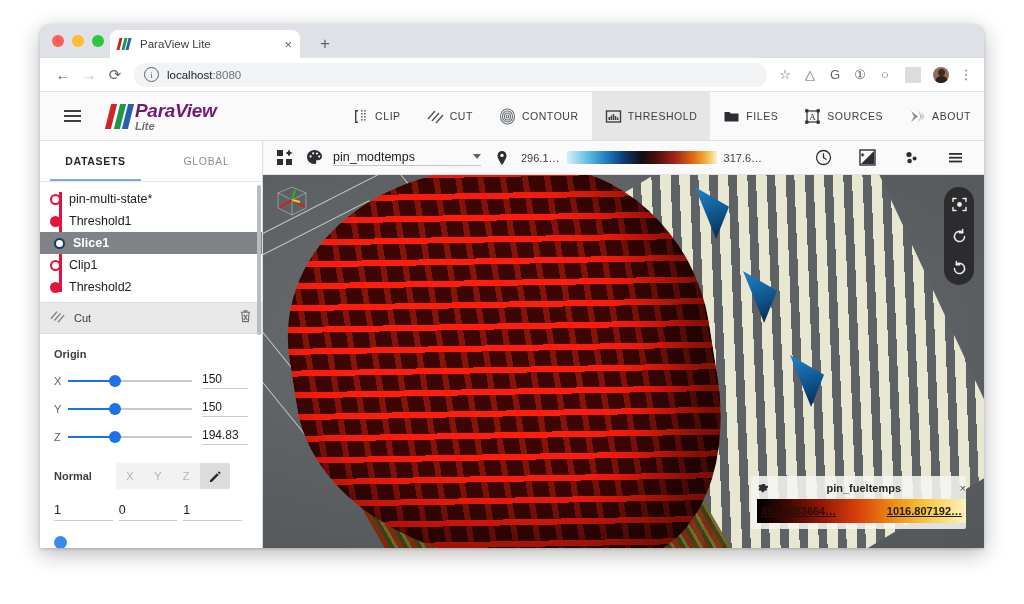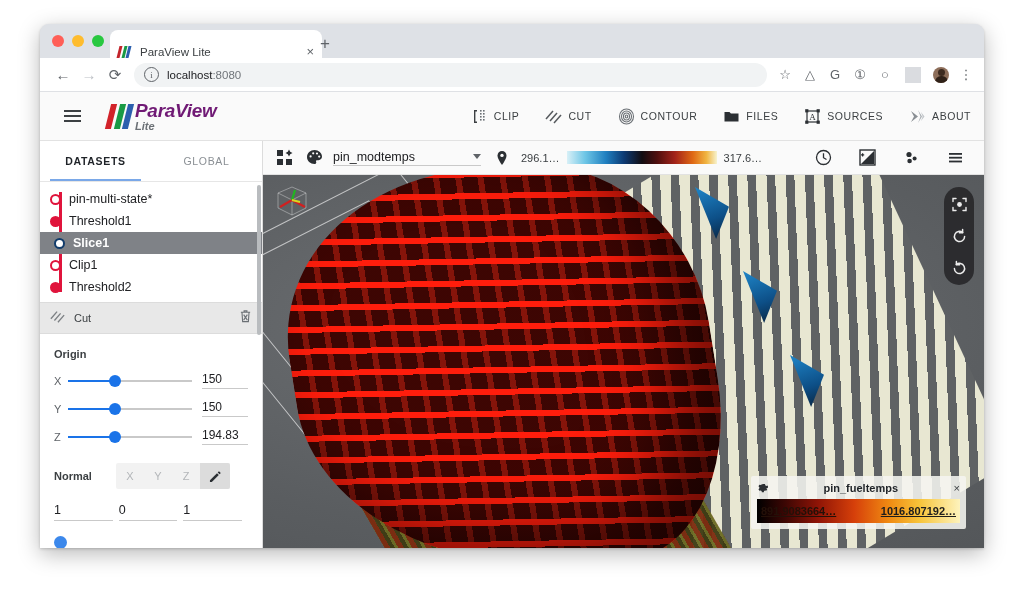--- a/index.html
+++ b/index.html
@@ -15,22 +15,22 @@
     overflow:hidden;
   }
   .tabstrip{position:relative;height:34px;background:#dee1e6;}
   .traffic{position:absolute;left:12px;top:11px;display:flex;gap:8px;}
   .dot{width:12px;height:12px;border-radius:50%;}
   .dot.r{background:#ff5f57;}
   .dot.y{background:#febc2e;}
   .dot.g{background:#28c840;}
 
   .tab{
-    position:absolute;left:70px;top:6px;width:212px;height:28px;
-    background:#fff;border-radius:8px 8px 0 0;display:flex;align-items:flex-end;
+    position:absolute;left:70px;top:6px;width:190px;height:28px;
+    background:#fff;border-radius:8px 8px 0 0;display:flex;align-items:center;
     padding:0 8px;box-sizing:border-box;
   }
   .tab-fav{width:14px;height:12px;display:flex;gap:1.5px;margin-right:8px;transform:skewX(-14deg);}
   .tab-fav i{display:block;width:3px;height:12px;}
   .tab-fav i:nth-child(1){background:#c3242b;}
   .tab-fav i:nth-child(2){background:#199a45;}
   .tab-fav i:nth-child(3){background:#2b5fae;}
   .tab-title{font-size:11.5px;color:#3c4043;white-space:nowrap;overflow:hidden;flex:1;}
   .tab-close{font-size:13px;color:#5f6368;line-height:1;cursor:pointer;}
   .newtab{position:absolute;left:280px;top:11px;font-size:17px;color:#5f6368;line-height:1;cursor:pointer;}
@@ -155,21 +155,21 @@
     opacity:.95;}
   .coolcorner{position:absolute;width:34px;height:52px;
     background:linear-gradient(160deg,#1f86c9,#0d4f87 60%,#09243f);
     clip-path:polygon(0 0,100% 38%,62% 100%);}
 
   .viewctl{position:absolute;right:10px;top:12px;width:30px;background:rgba(38,38,40,.88);border-radius:15px;
            padding:6px 0;display:flex;flex-direction:column;align-items:center;gap:10px;}
   .viewctl div{width:22px;height:22px;display:flex;align-items:center;justify-content:center;color:#e8e8e8;cursor:pointer;}
 
   .legend{position:absolute;right:18px;bottom:20px;width:215px;background:rgba(245,245,240,.88);
-          border-radius:2px;padding:4px 6px 6px 6px;box-sizing:border-box;}
+          border-radius:2px;padding:4px 0 6px 6px;box-sizing:border-box;}
   .legend-head{display:flex;align-items:center;height:16px;}
   .legend-head .gear{font-size:11px;color:#2b2f33;cursor:pointer;}
   .legend-head .ttl{flex:1;text-align:center;font-size:11px;font-weight:bold;color:#1f2328;}
   .legend-head .x{font-size:11px;color:#3c4043;cursor:pointer;}
   .legend-bar{position:relative;height:24px;margin-top:3px;
     background:linear-gradient(to right,#000000 0%,#3d0704 14%,#8f1406 30%,#d6400a 48%,#f08a12 65%,#f7c43a 80%,#fdf3bd 100%);
     display:flex;align-items:center;justify-content:space-between;padding:0 4px;box-sizing:border-box;}
   .legend-bar span{font-size:11px;font-weight:bold;color:#1d1d1d;white-space:nowrap;text-decoration:underline;}
   .legend-bar span.lo{color:#241008;}
 
@@ -278,20 +278,35 @@
             <svg width="17" height="17" viewBox="0 0 17 17" fill="none" stroke="#6b7075" stroke-width="1.1">
               <ellipse cx="8.5" cy="8.5" rx="7" ry="7.5"></ellipse>
                 <ellipse cx="8.5" cy="8.5" rx="5" ry="5.5"></ellipse>
                 <ellipse cx="8.5" cy="8.5" rx="3" ry="3.5"></ellipse>
                 <ellipse cx="8.5" cy="8.5" rx="1.2" ry="1.5"></ellipse>
             </svg>
           </span>
           <span class="lbl">CONTOUR</span>
         </div>
 
+        <div class="appbtn active">
+          <span>
+            <svg width="17" height="17" viewBox="0 0 17 17">
+                <rect x="1.5" y="3" width="14" height="11" fill="none" stroke="#3c4043" stroke-width="1.4"></rect>
+                <g fill="#3c4043">
+                  <rect x="3.5" y="9" width="1.5" height="3"></rect>
+                  <rect x="5.6" y="7.5" width="1.5" height="4.5"></rect>
+                  <rect x="7.7" y="6" width="1.5" height="6"></rect>
+                  <rect x="9.8" y="8" width="1.5" height="4"></rect>
+                  <rect x="11.9" y="9.5" width="1.5" height="2.5"></rect>
+                </g>
+              </svg>
+          </span>
+          <span class="lbl">THRESHOLD</span>
+        </div>
 
         <div class="appbtn">
           <span>
             <svg width="17" height="17" viewBox="0 0 17 17">
                 <path d="M1.5 4h5l1.4 1.6h7.6v8H1.5z" fill="#2b2f33"></path>
               </svg>
           </span>
           <span class="lbl">FILES</span>
         </div>
 

